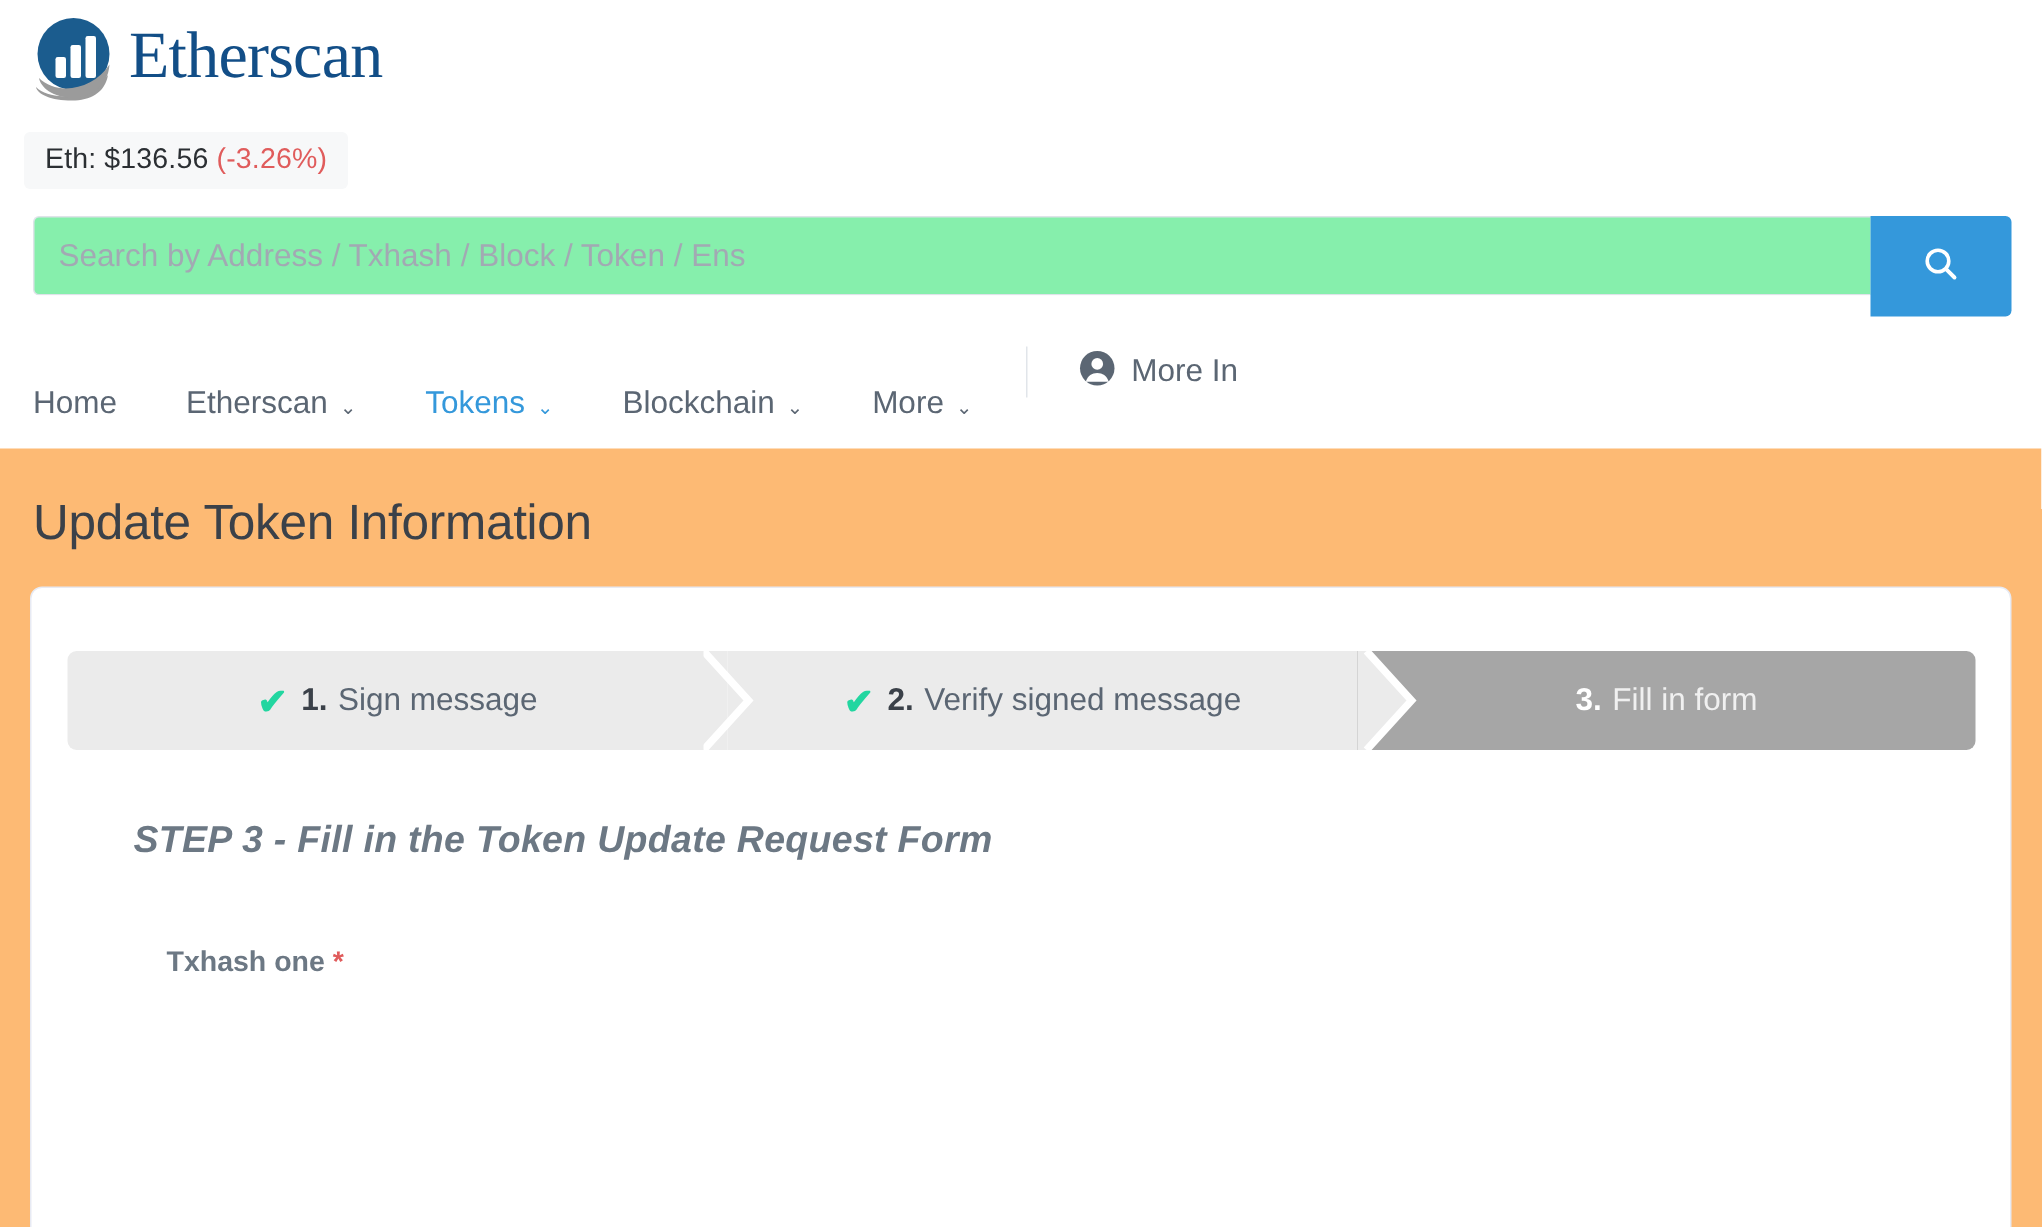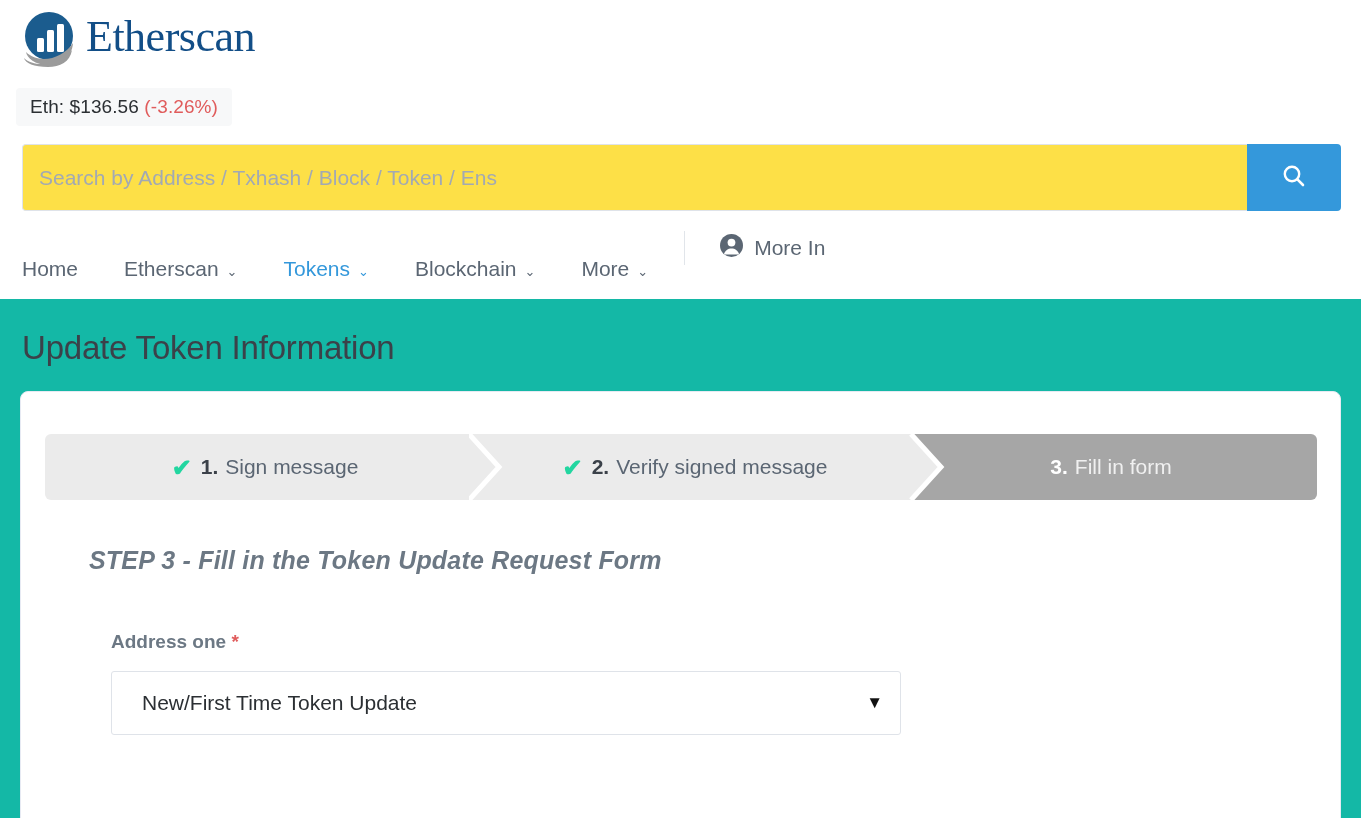--- a/index.html
+++ b/index.html
@@ -28,23 +28,23 @@
     background:#f7f8f9; border-radius:4px;
     padding:8px 14px; font-size:19px; color:#2b2f33;
     letter-spacing:0.1px;
   }
   .eth-pill .down { color:#e05c5c; }
 
   .search-wrap {
     display:flex; margin:18px 20px 0 22px; height:67px;
   }
   .search-input {
-    flex:1 1 auto; height:67px; border:1px solid #dfe3e9; border-right:none;
+    flex:1 1 auto; height:53px; border:1px solid #dfe3e9; border-right:none;
     border-radius:4px 0 0 4px; font-size:21px; color:#3b4149;
-    padding:0 16px; outline:none; background:#fde047;
+    padding:0 16px; outline:none; background:#86efac;
     font-family:"Liberation Sans", sans-serif;
   }
   .search-input::placeholder { color:#a2a9b3; }
   .search-btn {
     width:94px; height:67px; background:#3498db; border:none;
     border-radius:0 4px 4px 0; cursor:pointer;
     display:flex; align-items:center; justify-content:center;
   }
 
   .nav {
@@ -55,21 +55,21 @@
     display:flex; align-items:center; gap:8px;
     margin-right:46px; cursor:pointer; white-space:nowrap;margin-top:42px;
   }
   .nav-item.active { color:#3498db; }
   .caret { font-size:13px; position:relative; top:2px; }
   .nav-divider { width:1px; height:34px; background:#e1e5ea; margin:0 34px 0 -10px; }
   .signin { display:flex; align-items:center; gap:10px; cursor:pointer; }
 
   
   .content {
-    background:#14b8a6; width:100%; height:519px; padding:0 20px;
+    background:#fdba74; width:100%; height:519px; padding:0 20px;
     position:relative;
   }
   .page-title {
     font-size:33px; color:#3b4149; font-weight:400;
     padding:30px 0 24px 2px; letter-spacing:-0.2px;
   }
 
   .card {
     background:#ffffff; border:1px solid #e7eaf3; border-radius:8px;
     height:520px; padding:42px 24px 0 24px;
@@ -237,26 +237,20 @@
           <path d="M0 0 L0 66 L6 66 L36 33 L6 0 Z" fill="#ebebeb"></path>
           <path d="M6 0 L36 33 L6 66" fill="none" stroke="#ffffff" stroke-width="5"></path>
         </svg>
       </div>
     </div>
 
     <div class="form-area">
       <div class="step-heading">STEP 3 - Fill in the Token Update Request Form</div>
 
       <div class="field-label">
-        <span>Address one</span>
+        <span>Txhash one</span>
         <span class="req">*</span>
       </div>
 
-      <div class="select-wrap">
-        <div class="select-box">
-          <span>New/First Time Token Update</span>
-        </div>
-        <span class="select-arrow">▼</span>
-      </div>
     </div>
 
   </div>
 </div>
 
 </body></html>

